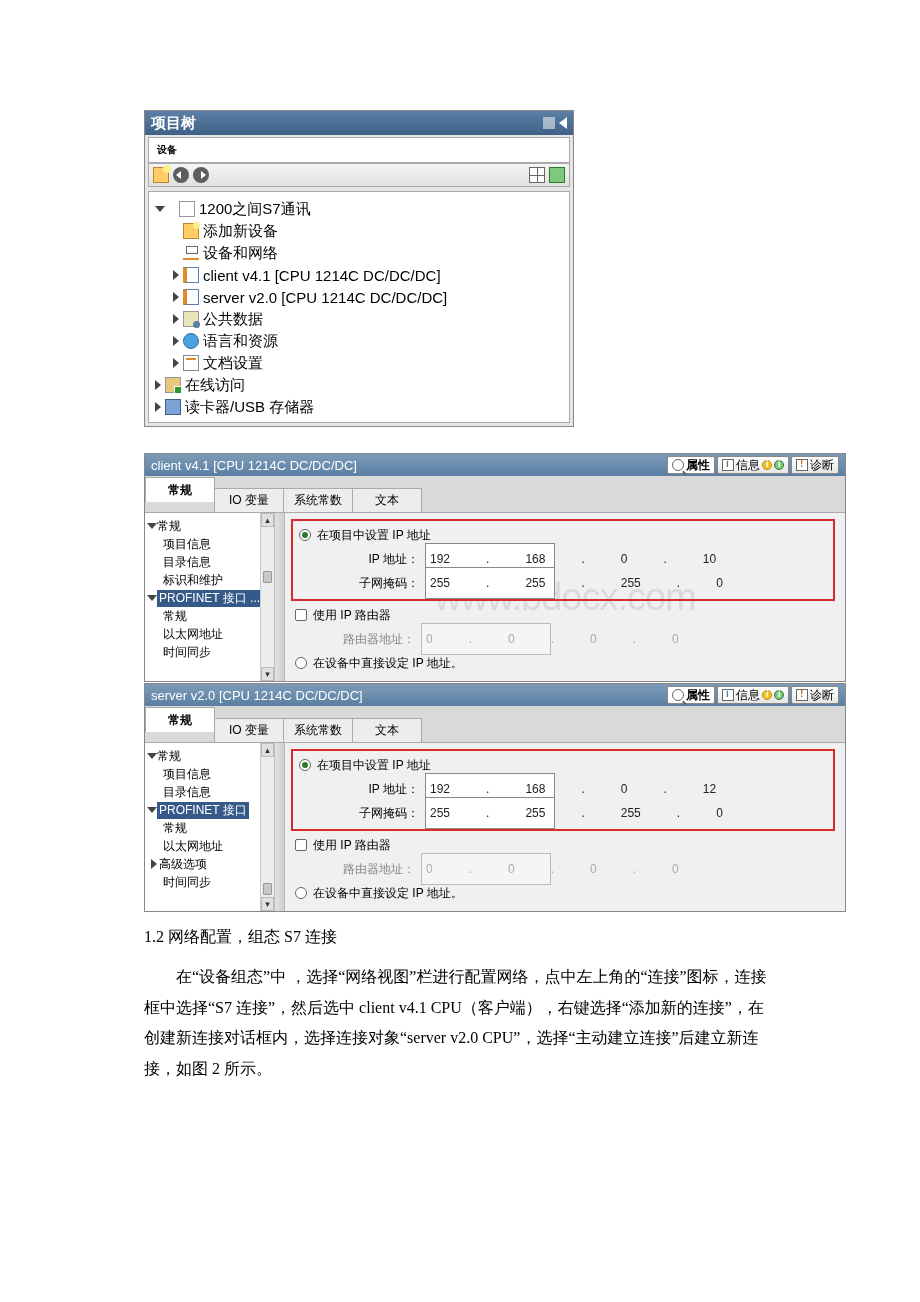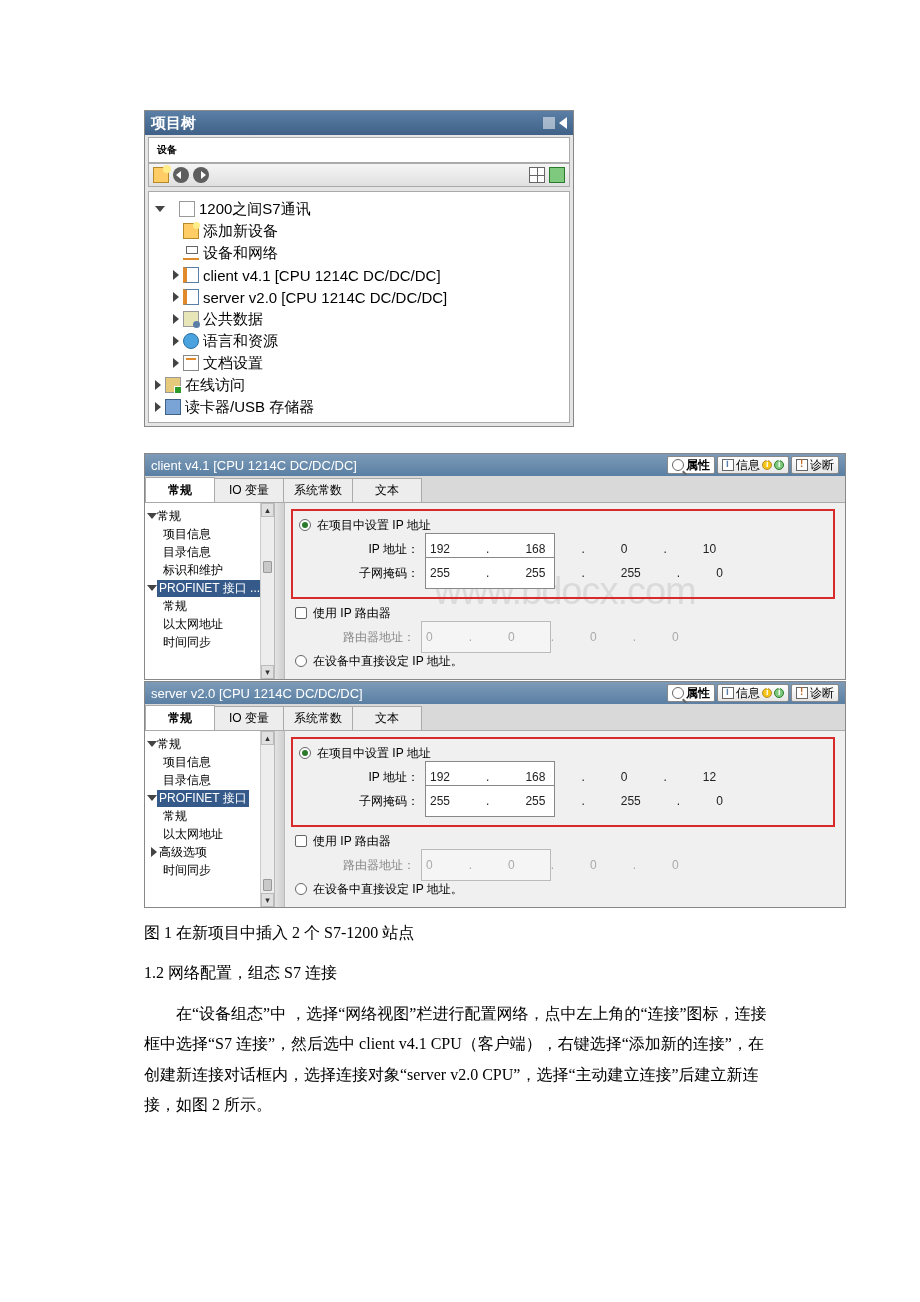--- a/index.html
+++ b/index.html
@@ -152,21 +152,21 @@
     height: 24px;
     min-width: 70px;
     padding: 0 10px;
     display: flex;
     align-items: center;
     justify-content: center;
     border: 1px solid #aaa;
     border-bottom: none;
     background: #ededed;
     margin-right: -1px;
-    margin-top: 2px;
+    margin-top: 12px;
     font-size: 12px;
   }
   .pp-tab.active {
     background: #fff;
     font-weight: bold;
     height: 25px;
     margin-top: 1px;
   }
 
   .pp-body {
@@ -258,21 +258,21 @@
     width: 130px;
     justify-content: space-between;
     gap: 36px;
   }
   .ip-input.disabled { color: #aaa; background: #f5f5f5; border-color: #bbb; }
   .ip-input .seg { width: 26px; text-align: center; display: inline-block; }
   .ip-input .dot { width: 4px; text-align: center; }
 
   .box-red-outline {
     border: 2px solid #d82a2a;
-    padding: 2px 6px 12px 6px;
+    padding: 2px 6px 4px 6px;
     margin-left: -4px;
     margin-top: -2px;
   }
 
   .watermark {
     position: absolute;
     left: 50%;
     top: 50%;
     transform: translate(-50%, -50%);
     font-size: 38px;
@@ -625,16 +625,15 @@
         <div class="field-row">
           <span class="radio"></span>
           <span>在设备中直接设定 IP 地址。</span>
         </div>
       </div>
     </div>
   </div>
 </div>
 
 <div class="doc-text">
-  <p class="caption">图 1 在新项目中插入 2 个 S7-1200 站点</p>
   <p class="caption">1.2 网络配置，组态 S7 连接</p>
   <p class="indent2">在“设备组态”中 ，选择“网络视图”栏进行配置网络，点中左上角的“连接”图标，连接框中选择“S7 连接”，然后选中 client v4.1 CPU（客户端），右键选择“添加新的连接”，在创建新连接对话框内，选择连接对象“server v2.0 CPU”，选择“主动建立连接”后建立新连接，如图 2 所示。</p>
 </div>
 
 </body></html>

